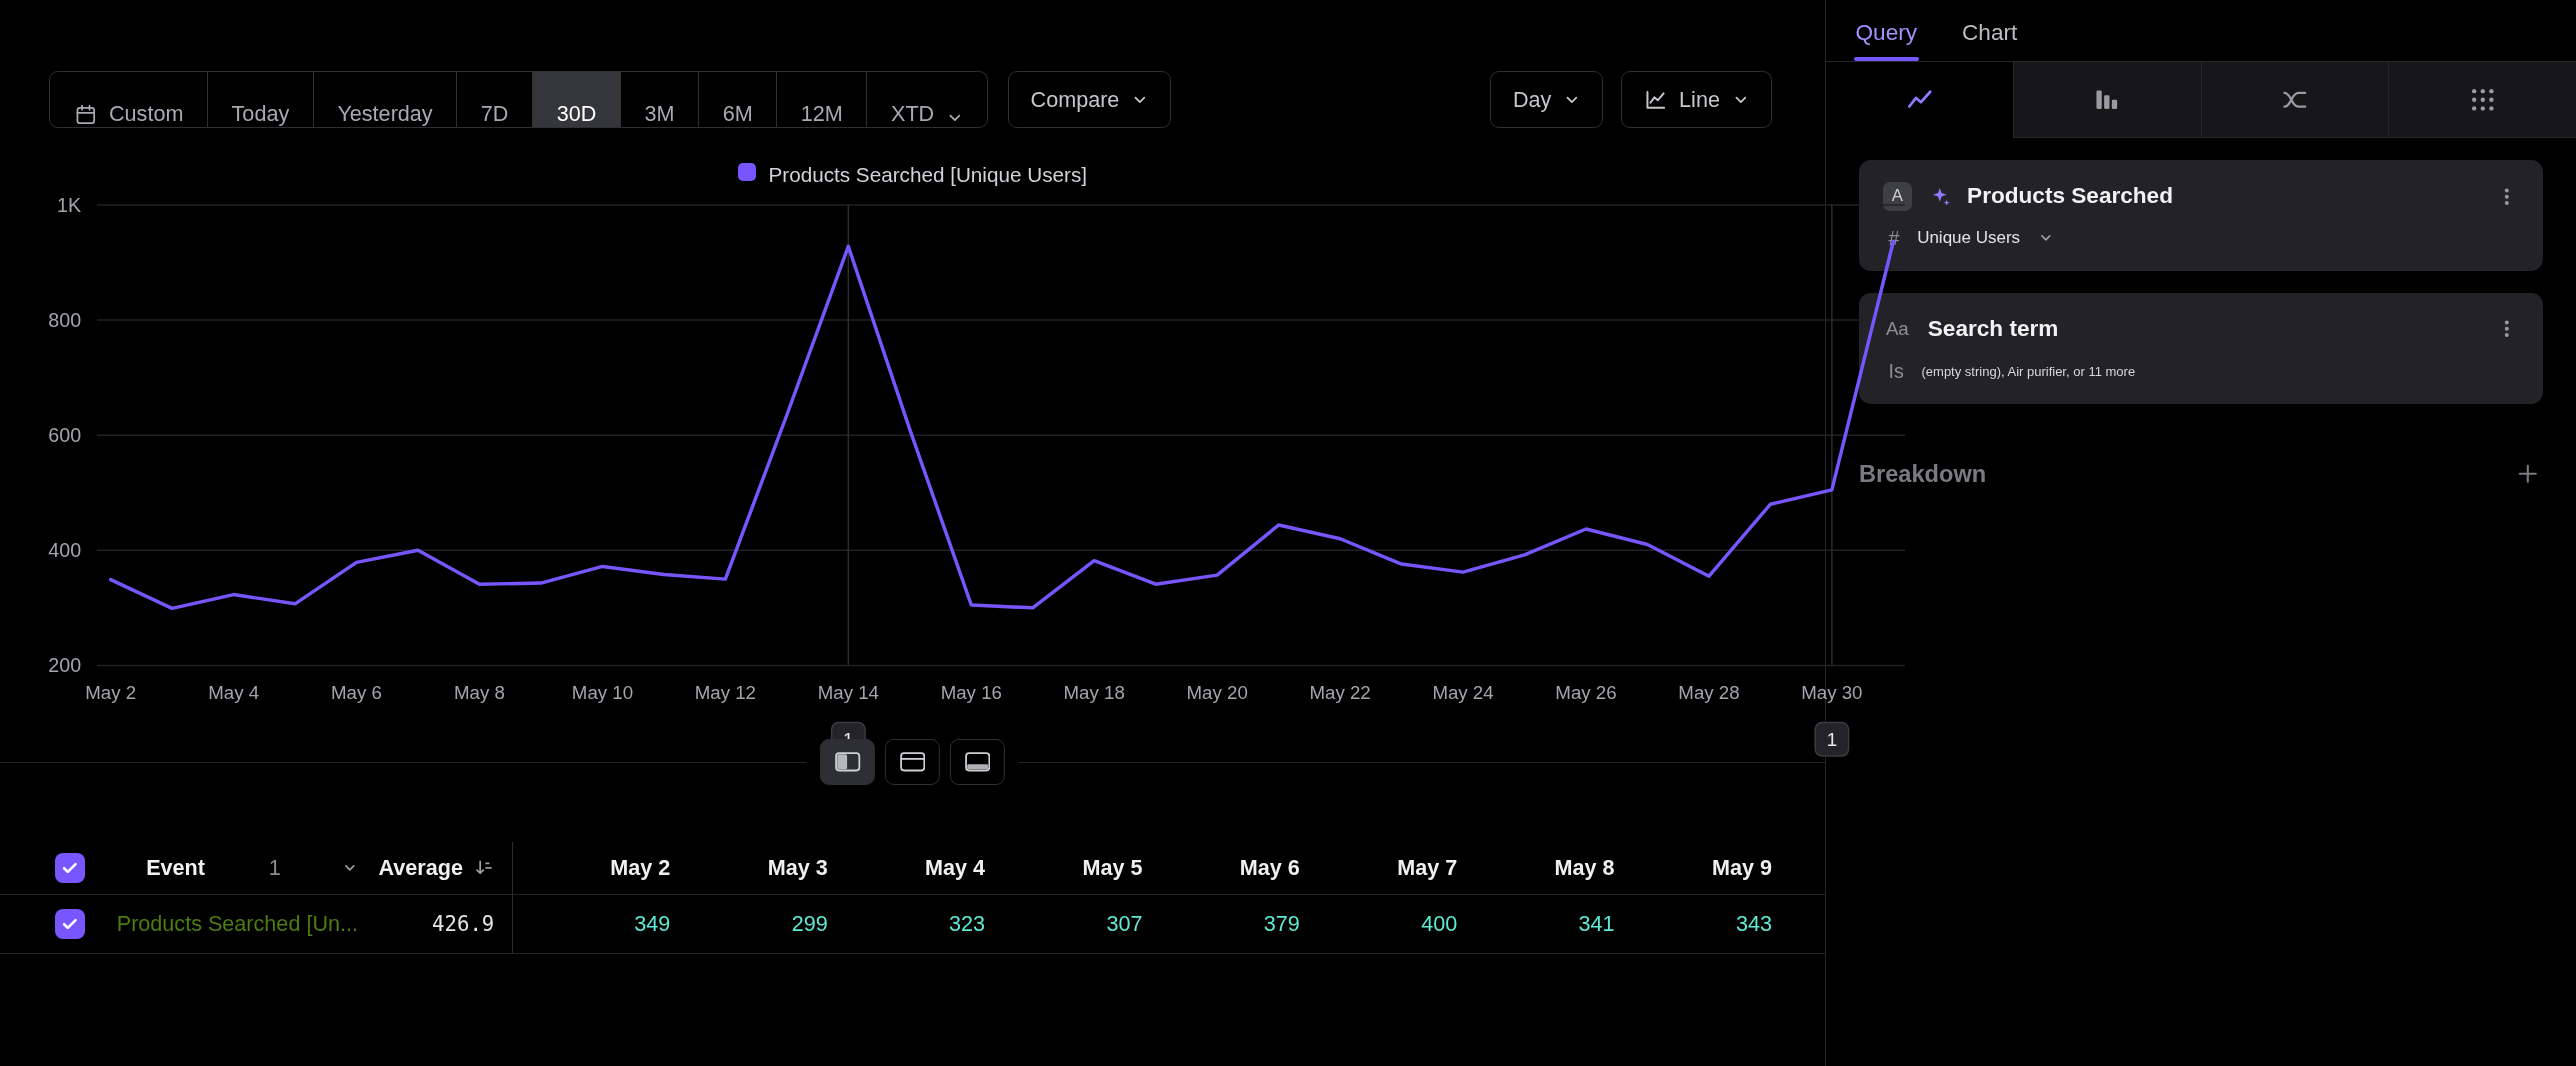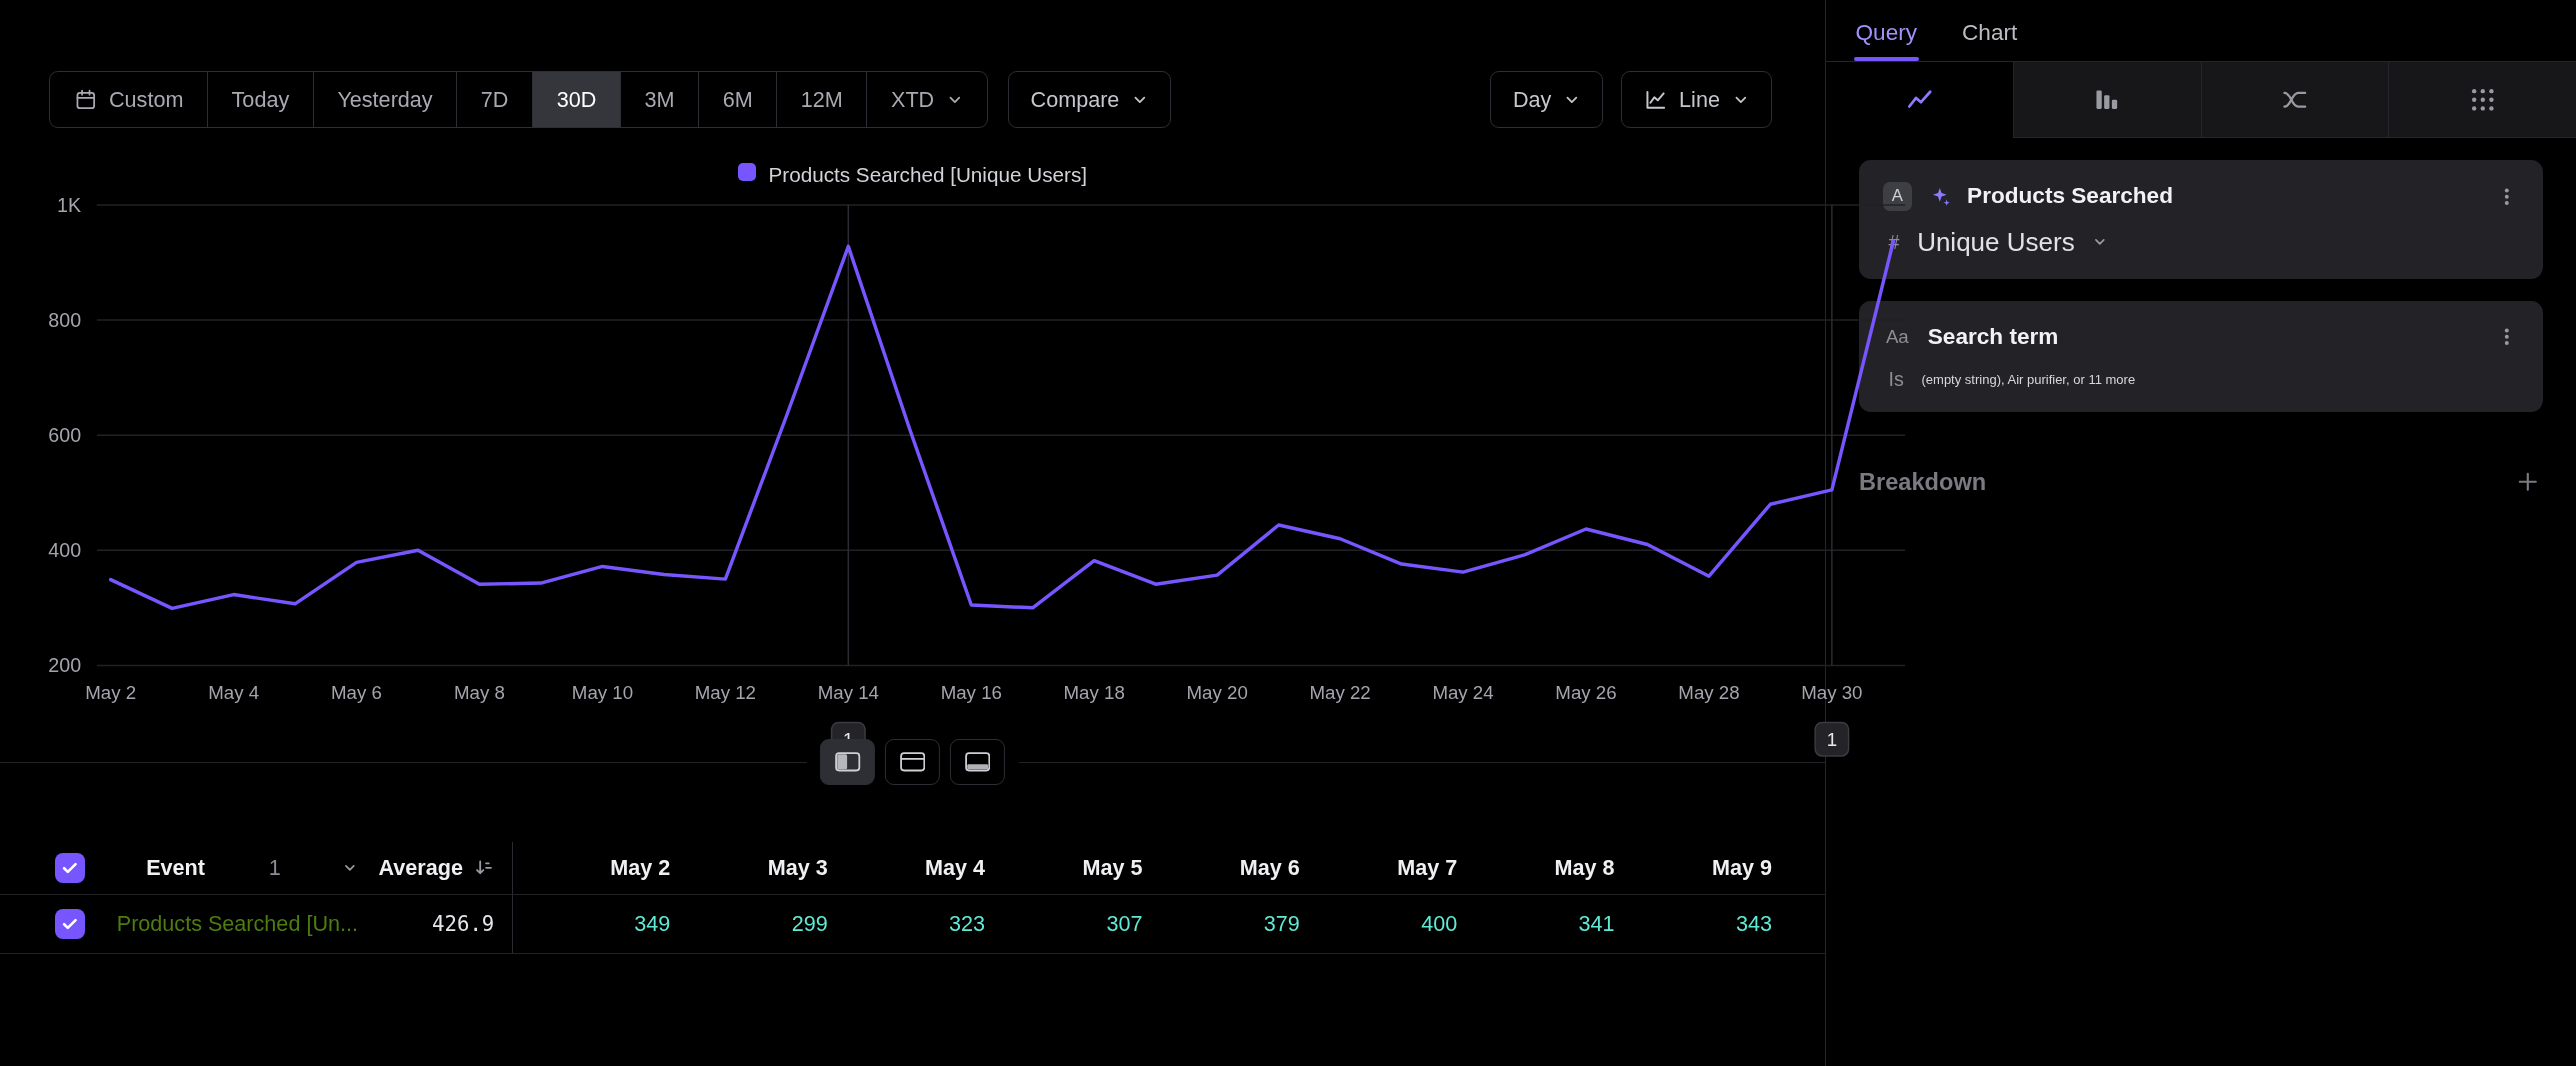--- a/index.html
+++ b/index.html
@@ -5,21 +5,21 @@
   :root{ --accent:#7856ff; --border:#2e2e34; --line:#232328; --txt:#e8e8ec; --muted:#a6a6ae; --dim:#8d8d95; }
   *{box-sizing:border-box; margin:0; padding:0;}
   html,body{background:#000;}
   body{font-family:"Liberation Sans",sans-serif; color:var(--txt); width:2576px; height:1067px; overflow:hidden;}
   .app{display:flex; width:2576px; height:1067px; background:#000;}
 
   
   .main{flex:1; min-width:0; position:relative;}
   .toolbar{display:flex; align-items:center; margin:71px 53px 0 49px;}
   .seg{display:flex; align-items:stretch; height:57px; border:1px solid var(--border); border-radius:8.9px; overflow:hidden;}
-  .seg-btn{display:flex; align-items:center; gap:11.8px; padding:0 23.6px; background:transparent; border:none; border-left:1px solid var(--border); color:#a9a9b2; font-size:21.6px; font-family:inherit; cursor:pointer; white-space:nowrap;}
+  .seg-btn{display:flex; align-items:flex-end; gap:11.8px; padding:0 23.6px; background:transparent; border:none; border-left:1px solid var(--border); color:#a9a9b2; font-size:21.6px; font-family:inherit; cursor:pointer; white-space:nowrap;}
   .seg-btn:first-child{border-left:none;}
   .seg-btn.active{background:#35353c; color:#ffffff;}
   .btn{display:flex; align-items:center; gap:11.8px; height:57px; padding:0 21.6px; background:transparent; border:1px solid var(--border); border-radius:8.9px; color:#c6c6cd; font-size:21.6px; font-family:inherit; cursor:pointer; white-space:nowrap;}
   .compare{margin-left:19.7px;}
   .spacer{flex:1;}
   .gran{margin-right:17.7px;}
   .chev{flex:none;}
 
   .legend{display:flex; justify-content:center; align-items:flex-start; gap:12.8px; margin-top:35px; font-size:20.7px; color:#d2d2d8;}
   .swatch{width:17.7px; height:17.7px; border-radius:4.9px; background:var(--accent);}
@@ -67,21 +67,21 @@
   .plus-btn{background:none; border:none; color:#cfcfd6; cursor:pointer; display:flex; padding:2px;}
   .plus-btn.muted{color:#7a7a82;}
   .card{background:#232327; border-radius:11.8px; padding:21.6px 23.6px; margin-top:21.6px; cursor:pointer;}
   .card-row1{display:flex; align-items:center; gap:15.7px;}
   .badge{flex:none; min-width:29.5px; height:29.5px; background:#3e3e45; border-radius:6.9px; display:flex; align-items:center; justify-content:center; font-size:16.7px; color:#cfcfd5;}
   .badge.bare{background:transparent; color:var(--dim); font-size:18.7px;}
   .card-title{flex:1; font-size:22.6px; font-weight:700; color:#f2f2f5; white-space:nowrap; overflow:hidden;}
   .kebab{background:none; border:none; color:#9a9aa2; cursor:pointer; display:flex; padding:2px;}
   .card-row2{display:flex; align-items:center; gap:17.7px; margin-top:15.7px; padding-left:5.9px;}
   .op{color:var(--dim); font-size:19.7px;}
-  .agg{color:#e2e2e7; font-size:26px;text-align:right;}
+  .agg{color:#e2e2e7; font-size:17px;text-align:right;}
   .filter-val{color:#d6d6dc; font-size:13px; white-space:nowrap; overflow:hidden;}
   .sparkle{color:#8d7bff; flex:none;}
 </style>
 </head>
 <body>
 
 <div class="app">
 
   <div class="main">
 

